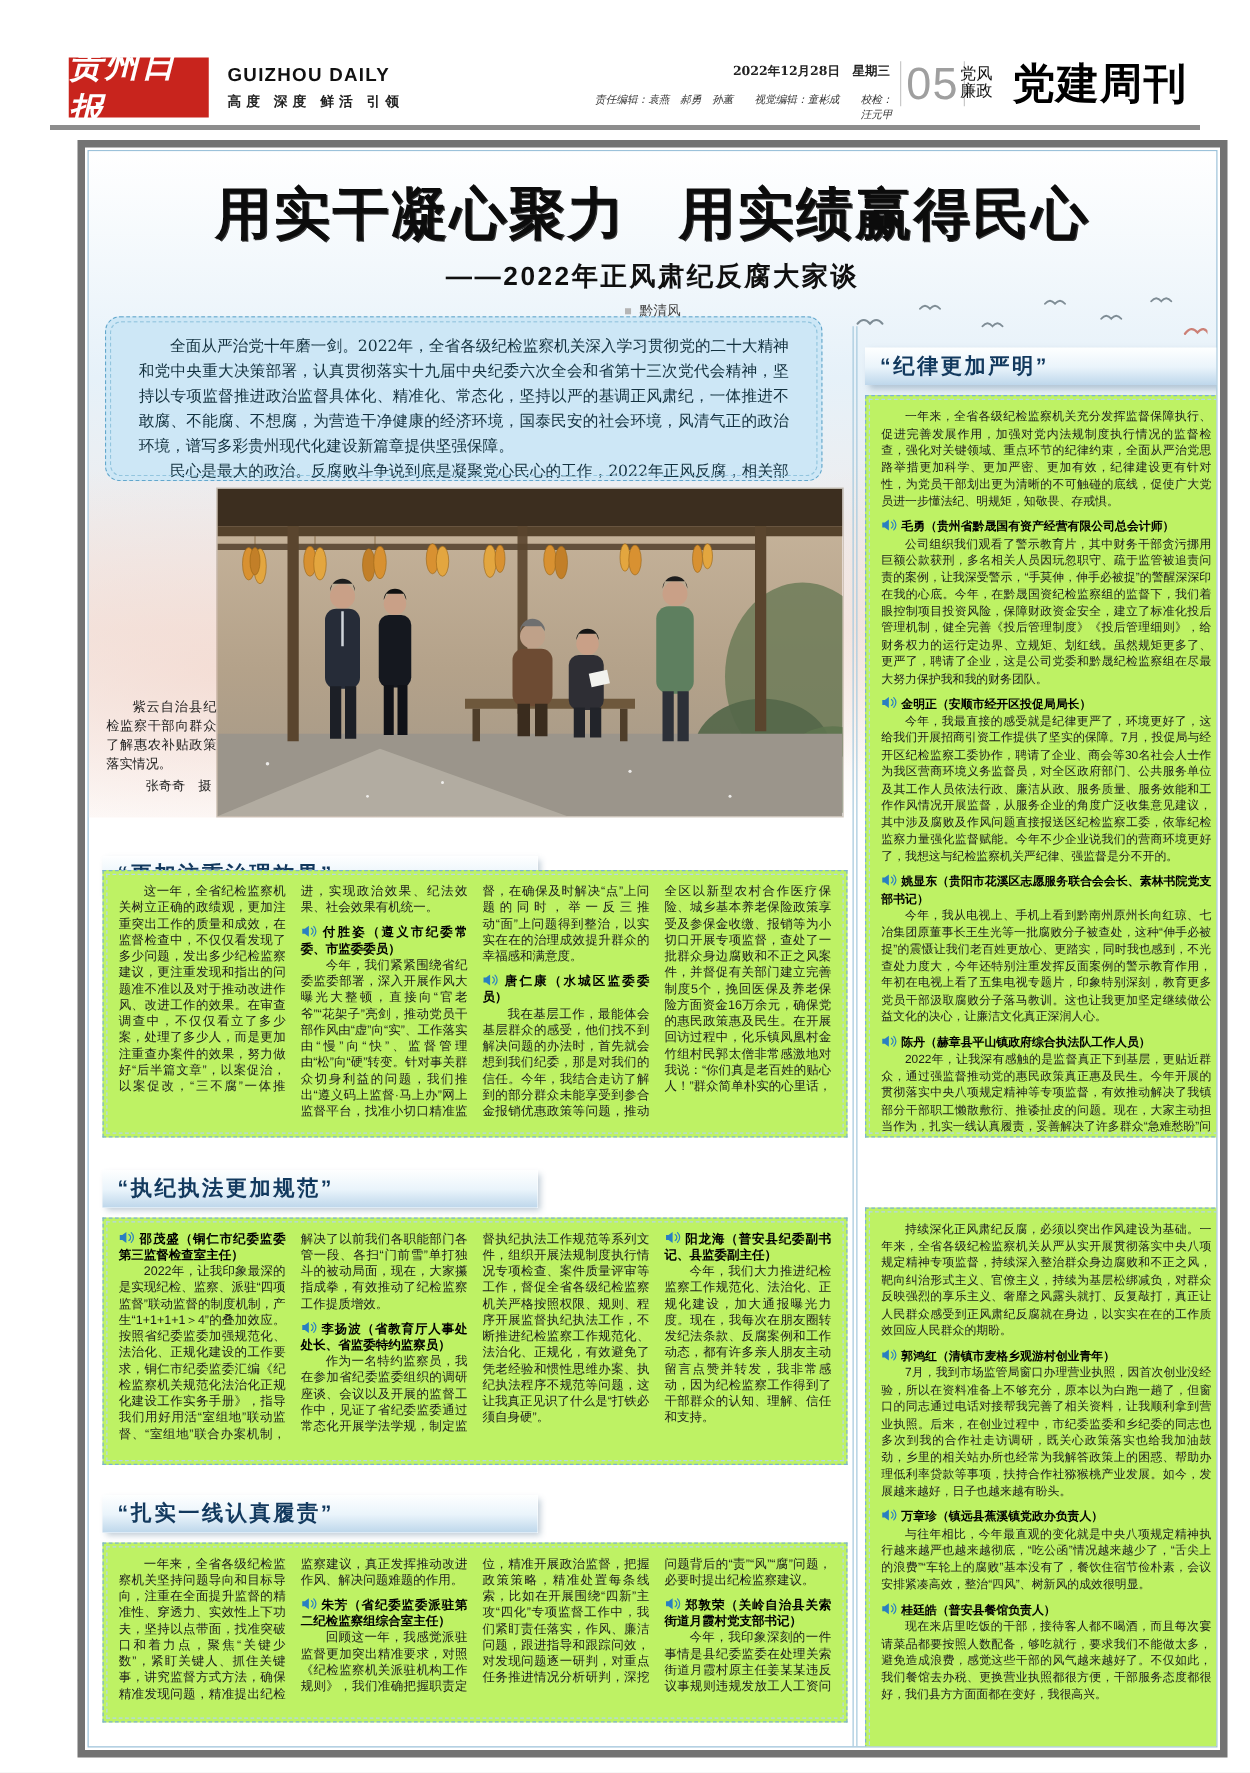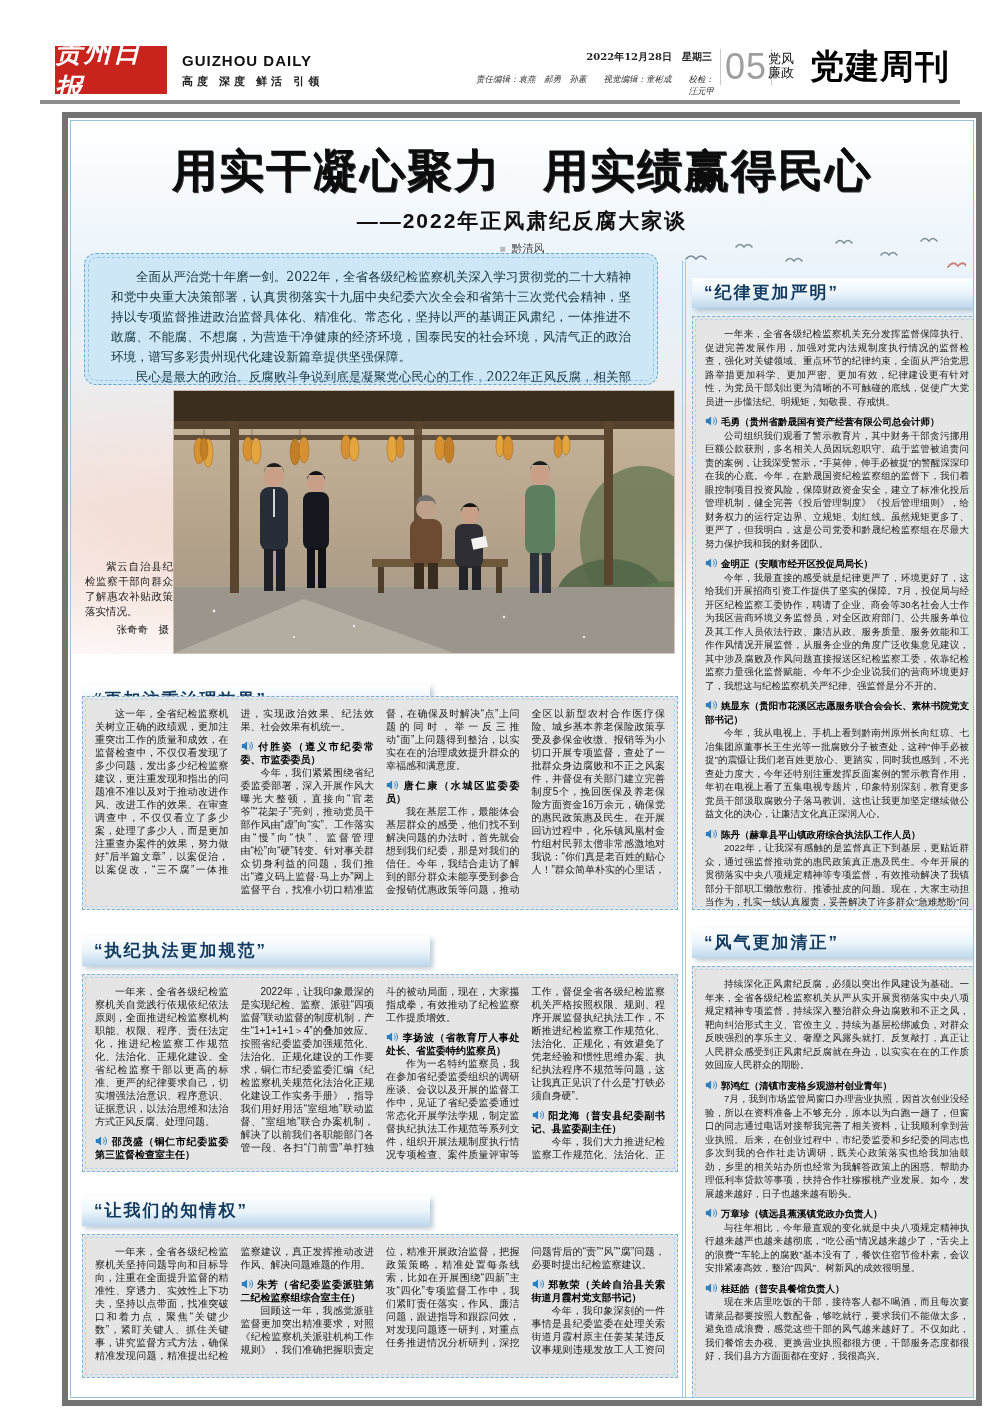--- a/index.html
+++ b/index.html
@@ -48,21 +48,21 @@
   .photo svg { width:100%; height:100%; display:block; }
   .caption { position:absolute; left:14px; top:438px; width:88px; font-size:10.5px; line-height:15px; color:#1c1c1c; text-align:justify; }
   .caption .cap-text { text-indent:2em; display:block; }
   .caption .credit { display:block; margin-top:3px; text-align:right; padding-right:4px; }
 
   .hbar { position:absolute; height:30px; line-height:30px; padding-left:12px; font-size:17px; font-weight:bold;
     letter-spacing:2px; color:#12395e;
     background:linear-gradient(180deg,#feffff 0%, #eaf4fb 52%, #bed7eb 100%);
     box-shadow:3px 3px 5px rgba(110,140,165,.45); }
 
-  .dbox { position:absolute; background:#e5e5e5; border:1px dashed #7cb2d3; overflow:hidden; }
+  .dbox { position:absolute; background:#bef264; border:1px dashed #7cb2d3; overflow:hidden; }
   .dbox::before { content:""; position:absolute; inset:2px; border:1px dashed #b4d6e9; pointer-events:none; }
   .dbox .inner { position:absolute; inset:0; padding:10px 12px; overflow:hidden; }
 
   .cols4 { column-count:4; column-gap:12px; height:100%; }
   .lefttxt { font-size:10px; line-height:13px; color:#1b1b1b; text-align:justify; }
   .righttxt { font-size:9.5px; line-height:13.5px; color:#1b1b1b; text-align:justify; }
 
   .sec-intro { text-indent:2em; margin-bottom:7px; }
   .speaker { margin-bottom:7px; }
   .spk-name { font-weight:bold; color:#000; }
@@ -272,21 +272,20 @@
                 <p class="spk-text">在纪检监察机关监督下，现在村里的大事小事更加公开透明、公平公正，我们老百姓所享受的各种惠农惠民政策都在网上公开，让我们的知情权、参与权、建议权、监督权得到保障和发挥。在这里，我要为纪检监察干部点赞。</p>
               </div>
             </div>
           </div>
         </div>
 
       <div class="hbar" id="s1-bar">“执纪执法更加规范”</div>
       <div class="dbox" id="s1-box">
           <div class="inner">
             <div class="cols4 lefttxt">
-              <p class="sec-intro">一年来，全省各级纪检监察机关自觉践行依规依纪依法原则，全面推进纪检监察机构职能、权限、程序、责任法定化，推进纪检监察工作规范化、法治化、正规化建设。全省纪检监察干部以更高的标准、更严的纪律要求自己，切实增强法治意识、程序意识、证据意识，以法治思维和法治方式正风反腐、处理问题。</p>
               <div class="speaker">
                 <p class="spk-name"><svg viewBox="0 0 16 12">
                     <path d="M7.5 0.5 3.5 3.5 H1 V8.5 H3.5 L7.5 11.5 Z" fill="#2a7fc1"></path>
                     <path d="M10 3 a3.5 3.5 0 0 1 0 6 M12.3 1.2 a6.5 6.5 0 0 1 0 9.6" stroke="#2a7fc1" stroke-width="1.2" fill="none" stroke-linecap="round"></path>
                   </svg>邵茂盛（铜仁市纪委监委第三监督检查室主任）</p>
                 <p class="spk-text">2022年，让我印象最深的是实现纪检、监察、派驻“四项监督”联动监督的制度机制，产生“1+1+1+1＞4”的叠加效应。按照省纪委监委加强规范化、法治化、正规化建设的工作要求，铜仁市纪委监委汇编《纪检监察机关规范化法治化正规化建设工作实务手册》，指导我们用好用活“室组地”联动监督、“室组地”联合办案机制，解决了以前我们各职能部门各管一段、各扫“门前雪”单打独斗的被动局面，现在，大家攥指成拳，有效推动了纪检监察工作提质增效。</p>
               </div>
               <div class="speaker">
                 <p class="spk-name"><svg viewBox="0 0 16 12">
                     <path d="M7.5 0.5 3.5 3.5 H1 V8.5 H3.5 L7.5 11.5 Z" fill="#2a7fc1"></path>
@@ -298,21 +297,21 @@
                 <p class="spk-name"><svg viewBox="0 0 16 12">
                     <path d="M7.5 0.5 3.5 3.5 H1 V8.5 H3.5 L7.5 11.5 Z" fill="#2a7fc1"></path>
                     <path d="M10 3 a3.5 3.5 0 0 1 0 6 M12.3 1.2 a6.5 6.5 0 0 1 0 9.6" stroke="#2a7fc1" stroke-width="1.2" fill="none" stroke-linecap="round"></path>
                   </svg>阳龙海（普安县纪委副书记、县监委副主任）</p>
                 <p class="spk-text">今年，我们大力推进纪检监察工作规范化、法治化、正规化建设，加大通报曝光力度。现在，我每次在朋友圈转发纪法条款、反腐案例和工作动态，都有许多亲人朋友主动留言点赞并转发，我非常感动，因为纪检监察工作得到了干部群众的认知、理解、信任和支持。</p>
               </div>
             </div>
           </div>
         </div>
 
-      <div class="hbar" id="s2-bar">“让我们的知情权”</div>
+      <div class="hbar" id="s2-bar">“扎实一线认真履责”</div>
       <div class="dbox" id="s2-box">
           <div class="inner">
             <div class="cols4 lefttxt">
               <p class="sec-intro">一年来，全省各级纪检监察机关坚持问题导向和目标导向，注重在全面提升监督的精准性、穿透力、实效性上下功夫，坚持以点带面，找准突破口和着力点，聚焦“关键少数”，紧盯关键人、抓住关键事，讲究监督方式方法，确保精准发现问题，精准提出纪检监察建议，真正发挥推动改进作风、解决问题难题的作用。</p>
               <div class="speaker">
                 <p class="spk-name"><svg viewBox="0 0 16 12">
                     <path d="M7.5 0.5 3.5 3.5 H1 V8.5 H3.5 L7.5 11.5 Z" fill="#2a7fc1"></path>
                     <path d="M10 3 a3.5 3.5 0 0 1 0 6 M12.3 1.2 a6.5 6.5 0 0 1 0 9.6" stroke="#2a7fc1" stroke-width="1.2" fill="none" stroke-linecap="round"></path>
                   </svg>朱芳（省纪委监委派驻第二纪检监察组综合室主任）</p>
                 <p class="spk-text">回顾这一年，我感觉派驻监督更加突出精准要求，对照《纪检监察机关派驻机构工作规则》，我们准确把握职责定位，精准开展政治监督，把握政策策略，精准处置每条线索，比如在开展围绕“四新”主攻“四化”专项监督工作中，我们紧盯责任落实，作风、廉洁问题，跟进指导和跟踪问效，对发现问题逐一研判，对重点任务推进情况分析研判，深挖问题背后的“责”“风”“腐”问题，必要时提出纪检监察建议。</p>
@@ -331,21 +330,21 @@
       <div class="hbar" id="s3-bar">“纪律更加严明”</div>
       <div class="dbox" id="s3-box">
           <div class="inner">
             <div class="righttxt">
               <p class="sec-intro">一年来，全省各级纪检监察机关充分发挥监督保障执行、促进完善发展作用，加强对党内法规制度执行情况的监督检查，强化对关键领域、重点环节的纪律约束，全面从严治党思路举措更加科学、更加严密、更加有效，纪律建设更有针对性，为党员干部划出更为清晰的不可触碰的底线，促使广大党员进一步懂法纪、明规矩，知敬畏、存戒惧。</p>
               <div class="speaker">
                 <p class="spk-name"><svg viewBox="0 0 16 12">
                     <path d="M7.5 0.5 3.5 3.5 H1 V8.5 H3.5 L7.5 11.5 Z" fill="#2a7fc1"></path>
                     <path d="M10 3 a3.5 3.5 0 0 1 0 6 M12.3 1.2 a6.5 6.5 0 0 1 0 9.6" stroke="#2a7fc1" stroke-width="1.2" fill="none" stroke-linecap="round"></path>
                   </svg>毛勇（贵州省黔晟国有资产经营有限公司总会计师）</p>
-                <p class="spk-text">公司组织我们观看了警示教育片，其中财务干部贪污挪用巨额公款获刑，多名相关人员因玩忽职守、疏于监管被追责问责的案例，让我深受警示，“手莫伸，伸手必被捉”的警醒深深印在我的心底。今年，在黔晟国资纪检监察组的监督下，我们着眼控制项目投资风险，保障财政资金安全，建立了标准化投后管理机制，健全完善《投后管理制度》《投后管理细则》，给财务权力的运行定边界、立规矩、划红线。虽然规矩更多了、更严了，但我明白，这是公司党委和黔晟纪检监察组在尽最大努力保护我和我的财务团队。</p>
+                <p class="spk-text">公司组织我们观看了警示教育片，其中财务干部贪污挪用巨额公款获刑，多名相关人员因玩忽职守、疏于监管被追责问责的案例，让我深受警示，“手莫伸，伸手必被捉”的警醒深深印在我的心底。今年，在黔晟国资纪检监察组的监督下，我们着眼控制项目投资风险，保障财政资金安全，建立了标准化投后管理机制，健全完善《投后管理制度》《投后管理细则》，给财务权力的运行定边界、立规矩、划红线。虽然规矩更多了、更严了，聘请了企业，这是公司党委和黔晟纪检监察组在尽最大努力保护我和我的财务团队。</p>
               </div>
               <div class="speaker">
                 <p class="spk-name"><svg viewBox="0 0 16 12">
                     <path d="M7.5 0.5 3.5 3.5 H1 V8.5 H3.5 L7.5 11.5 Z" fill="#2a7fc1"></path>
                     <path d="M10 3 a3.5 3.5 0 0 1 0 6 M12.3 1.2 a6.5 6.5 0 0 1 0 9.6" stroke="#2a7fc1" stroke-width="1.2" fill="none" stroke-linecap="round"></path>
                   </svg>金明正（安顺市经开区投促局局长）</p>
                 <p class="spk-text">今年，我最直接的感受就是纪律更严了，环境更好了，这给我们开展招商引资工作提供了坚实的保障。7月，投促局与经开区纪检监察工委协作，聘请了企业、商会等30名社会人士作为我区营商环境义务监督员，对全区政府部门、公共服务单位及其工作人员依法行政、廉洁从政、服务质量、服务效能和工作作风情况开展监督，从服务企业的角度广泛收集意见建议，其中涉及腐败及作风问题直接报送区纪检监察工委，依靠纪检监察力量强化监督赋能。今年不少企业说我们的营商环境更好了，我想这与纪检监察机关严纪律、强监督是分不开的。</p>
               </div>
               <div class="speaker">
                 <p class="spk-name"><svg viewBox="0 0 16 12">
@@ -358,21 +357,20 @@
                 <p class="spk-name"><svg viewBox="0 0 16 12">
                     <path d="M7.5 0.5 3.5 3.5 H1 V8.5 H3.5 L7.5 11.5 Z" fill="#2a7fc1"></path>
                     <path d="M10 3 a3.5 3.5 0 0 1 0 6 M12.3 1.2 a6.5 6.5 0 0 1 0 9.6" stroke="#2a7fc1" stroke-width="1.2" fill="none" stroke-linecap="round"></path>
                   </svg>陈丹（赫章县平山镇政府综合执法队工作人员）</p>
                 <p class="spk-text">2022年，让我深有感触的是监督真正下到基层，更贴近群众，通过强监督推动党的惠民政策真正惠及民生。今年开展的贯彻落实中央八项规定精神等专项监督，有效推动解决了我镇部分干部职工懒散敷衍、推诿扯皮的问题。现在，大家主动担当作为，扎实一线认真履责，妥善解决了许多群众“急难愁盼”问题。群众都说，现在的干部们真是在带着大家过好日子，他们的信任与点赞让我们干工作也更加有动力了。</p>
               </div>
             </div>
           </div>
         </div>
 
-      <div class="hbar" id="s4-bar">“风气更加清正”</div>
       <div class="dbox" id="s4-box">
           <div class="inner">
             <div class="righttxt">
               <p class="sec-intro">持续深化正风肃纪反腐，必须以突出作风建设为基础。一年来，全省各级纪检监察机关从严从实开展贯彻落实中央八项规定精神专项监督，持续深入整治群众身边腐败和不正之风，靶向纠治形式主义、官僚主义，持续为基层松绑减负，对群众反映强烈的享乐主义、奢靡之风露头就打、反复敲打，真正让人民群众感受到正风肃纪反腐就在身边，以实实在在的工作质效回应人民群众的期盼。</p>
               <div class="speaker">
                 <p class="spk-name"><svg viewBox="0 0 16 12">
                     <path d="M7.5 0.5 3.5 3.5 H1 V8.5 H3.5 L7.5 11.5 Z" fill="#2a7fc1"></path>
                     <path d="M10 3 a3.5 3.5 0 0 1 0 6 M12.3 1.2 a6.5 6.5 0 0 1 0 9.6" stroke="#2a7fc1" stroke-width="1.2" fill="none" stroke-linecap="round"></path>
                   </svg>郭鸿红（清镇市麦格乡观游村创业青年）</p>
                 <p class="spk-text">7月，我到市场监管局窗口办理营业执照，因首次创业没经验，所以在资料准备上不够充分，原本以为白跑一趟了，但窗口的同志通过电话对接帮我完善了相关资料，让我顺利拿到营业执照。后来，在创业过程中，市纪委监委和乡纪委的同志也多次到我的合作社走访调研，既关心政策落实也给我加油鼓劲，乡里的相关站办所也经常为我解答政策上的困惑、帮助办理低利率贷款等事项，扶持合作社猕猴桃产业发展。如今，发展越来越好，日子也越来越有盼头。</p>

